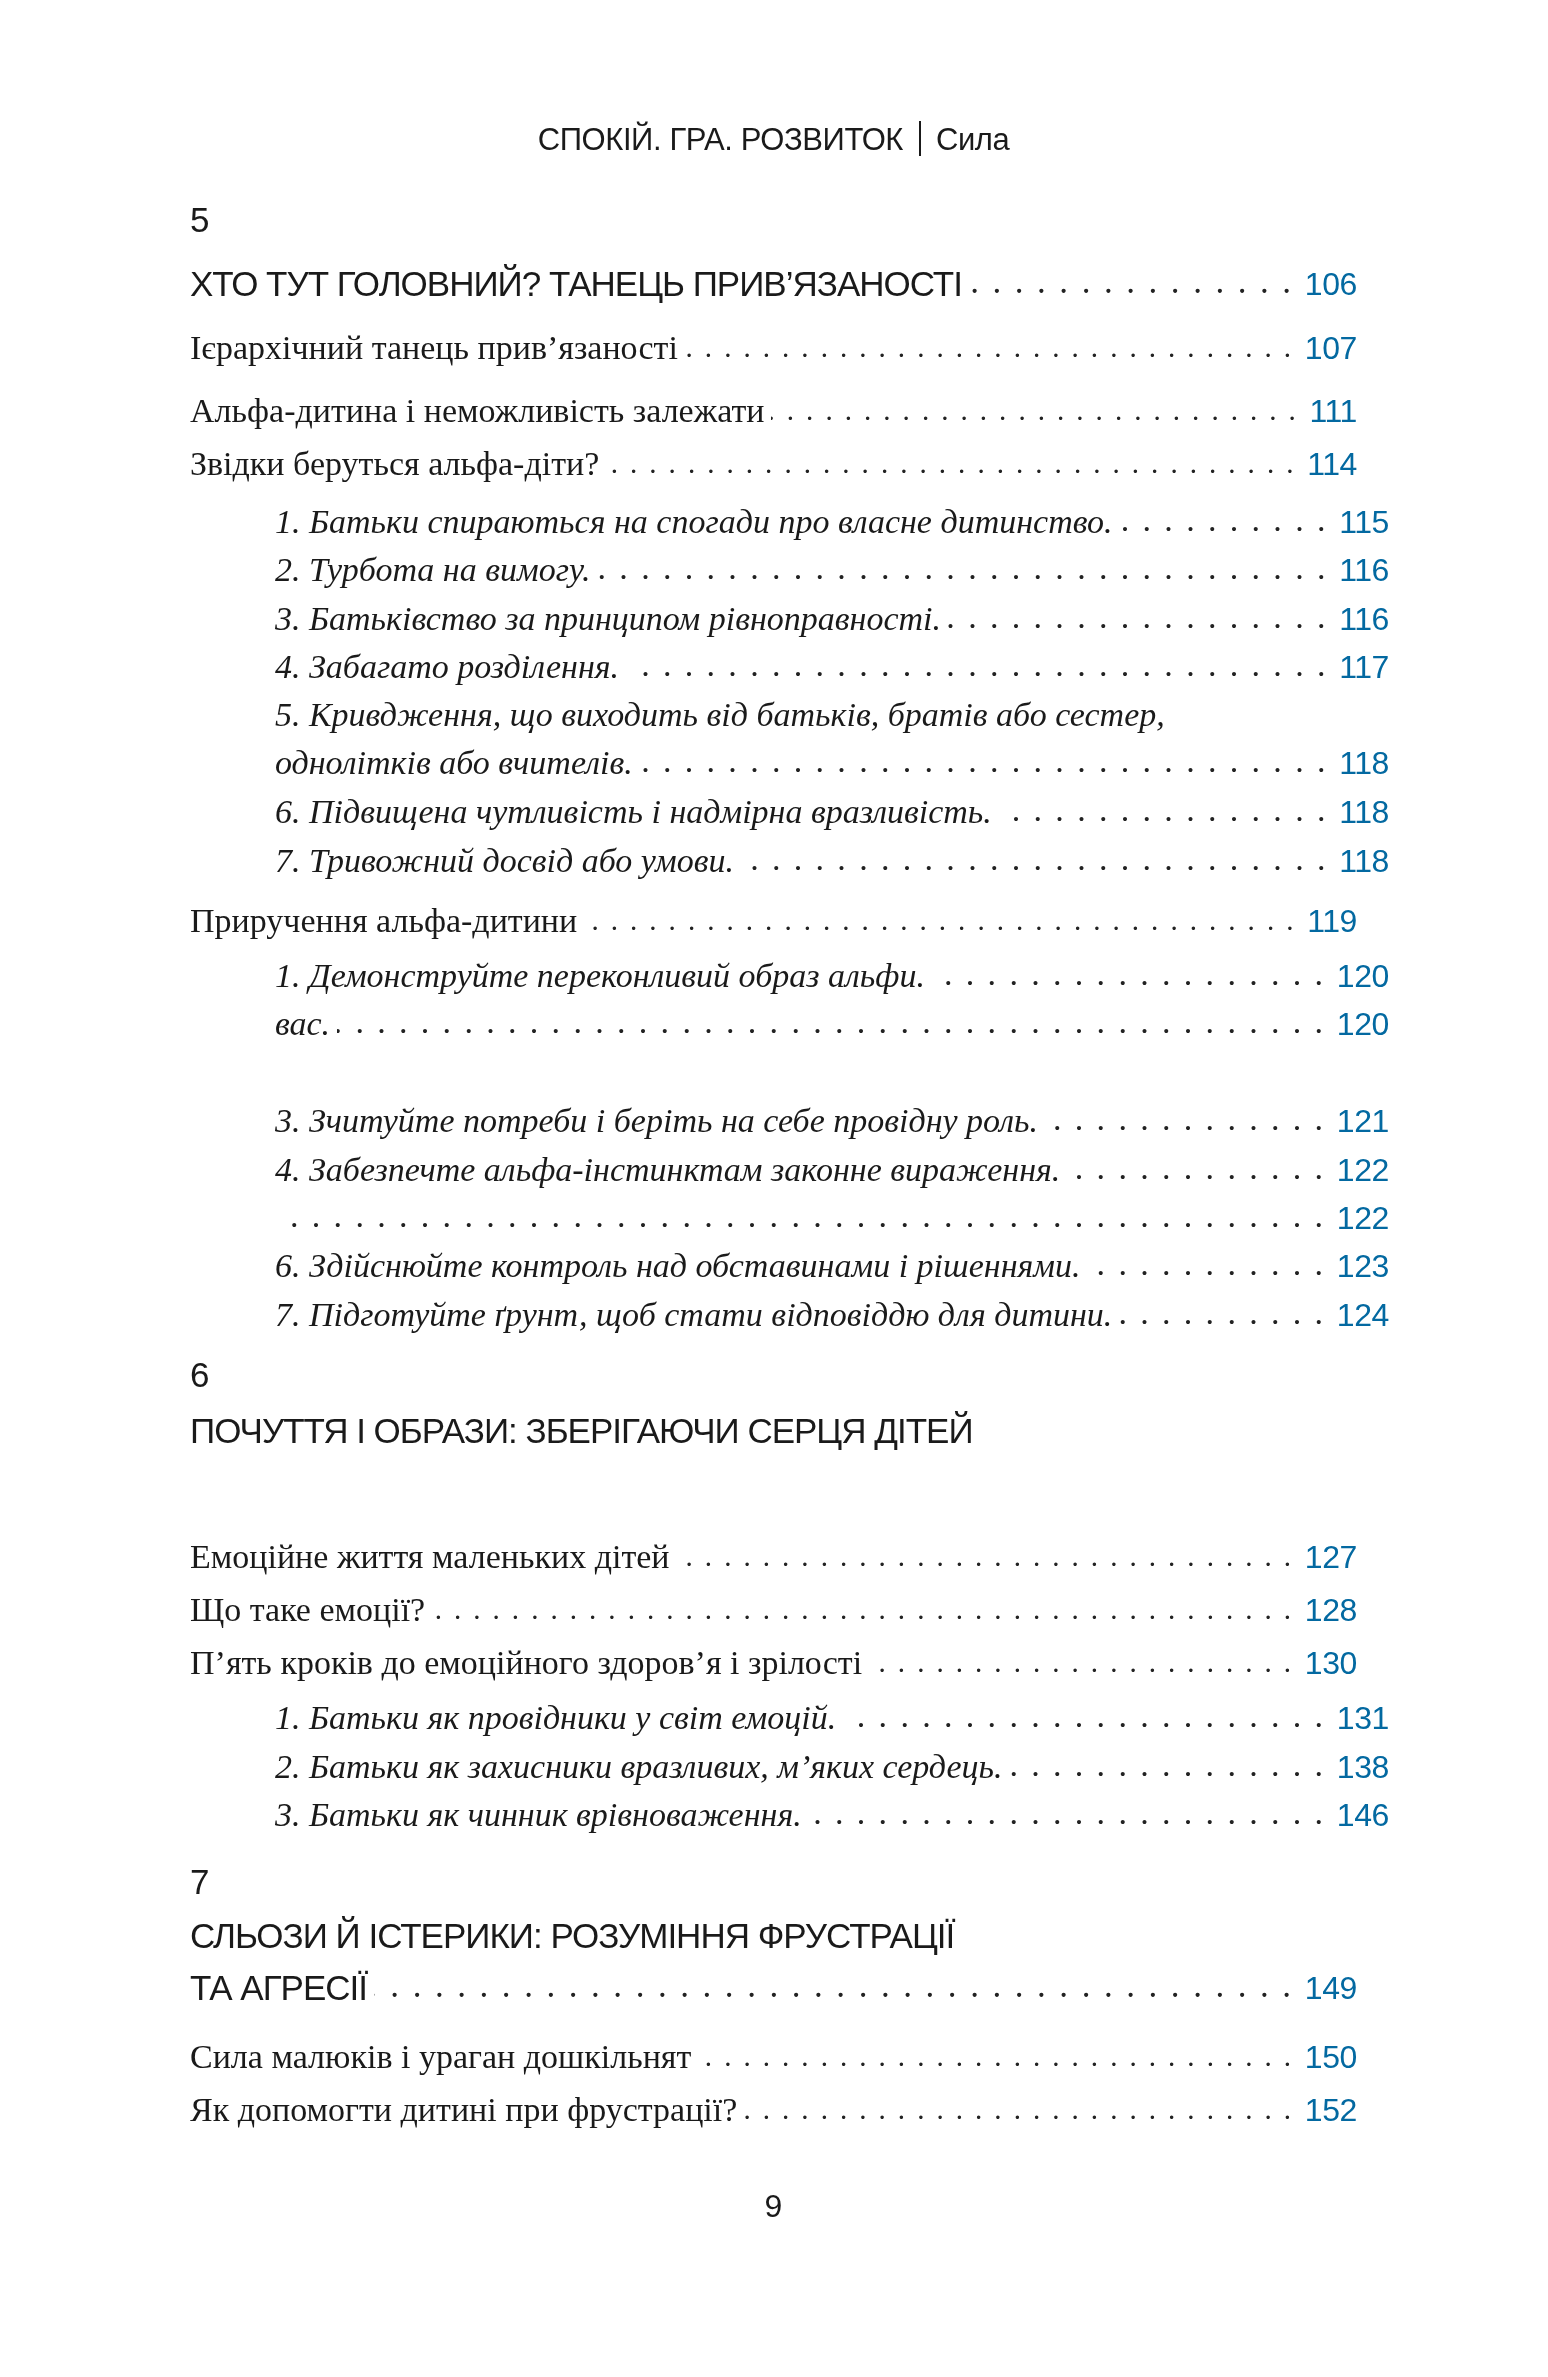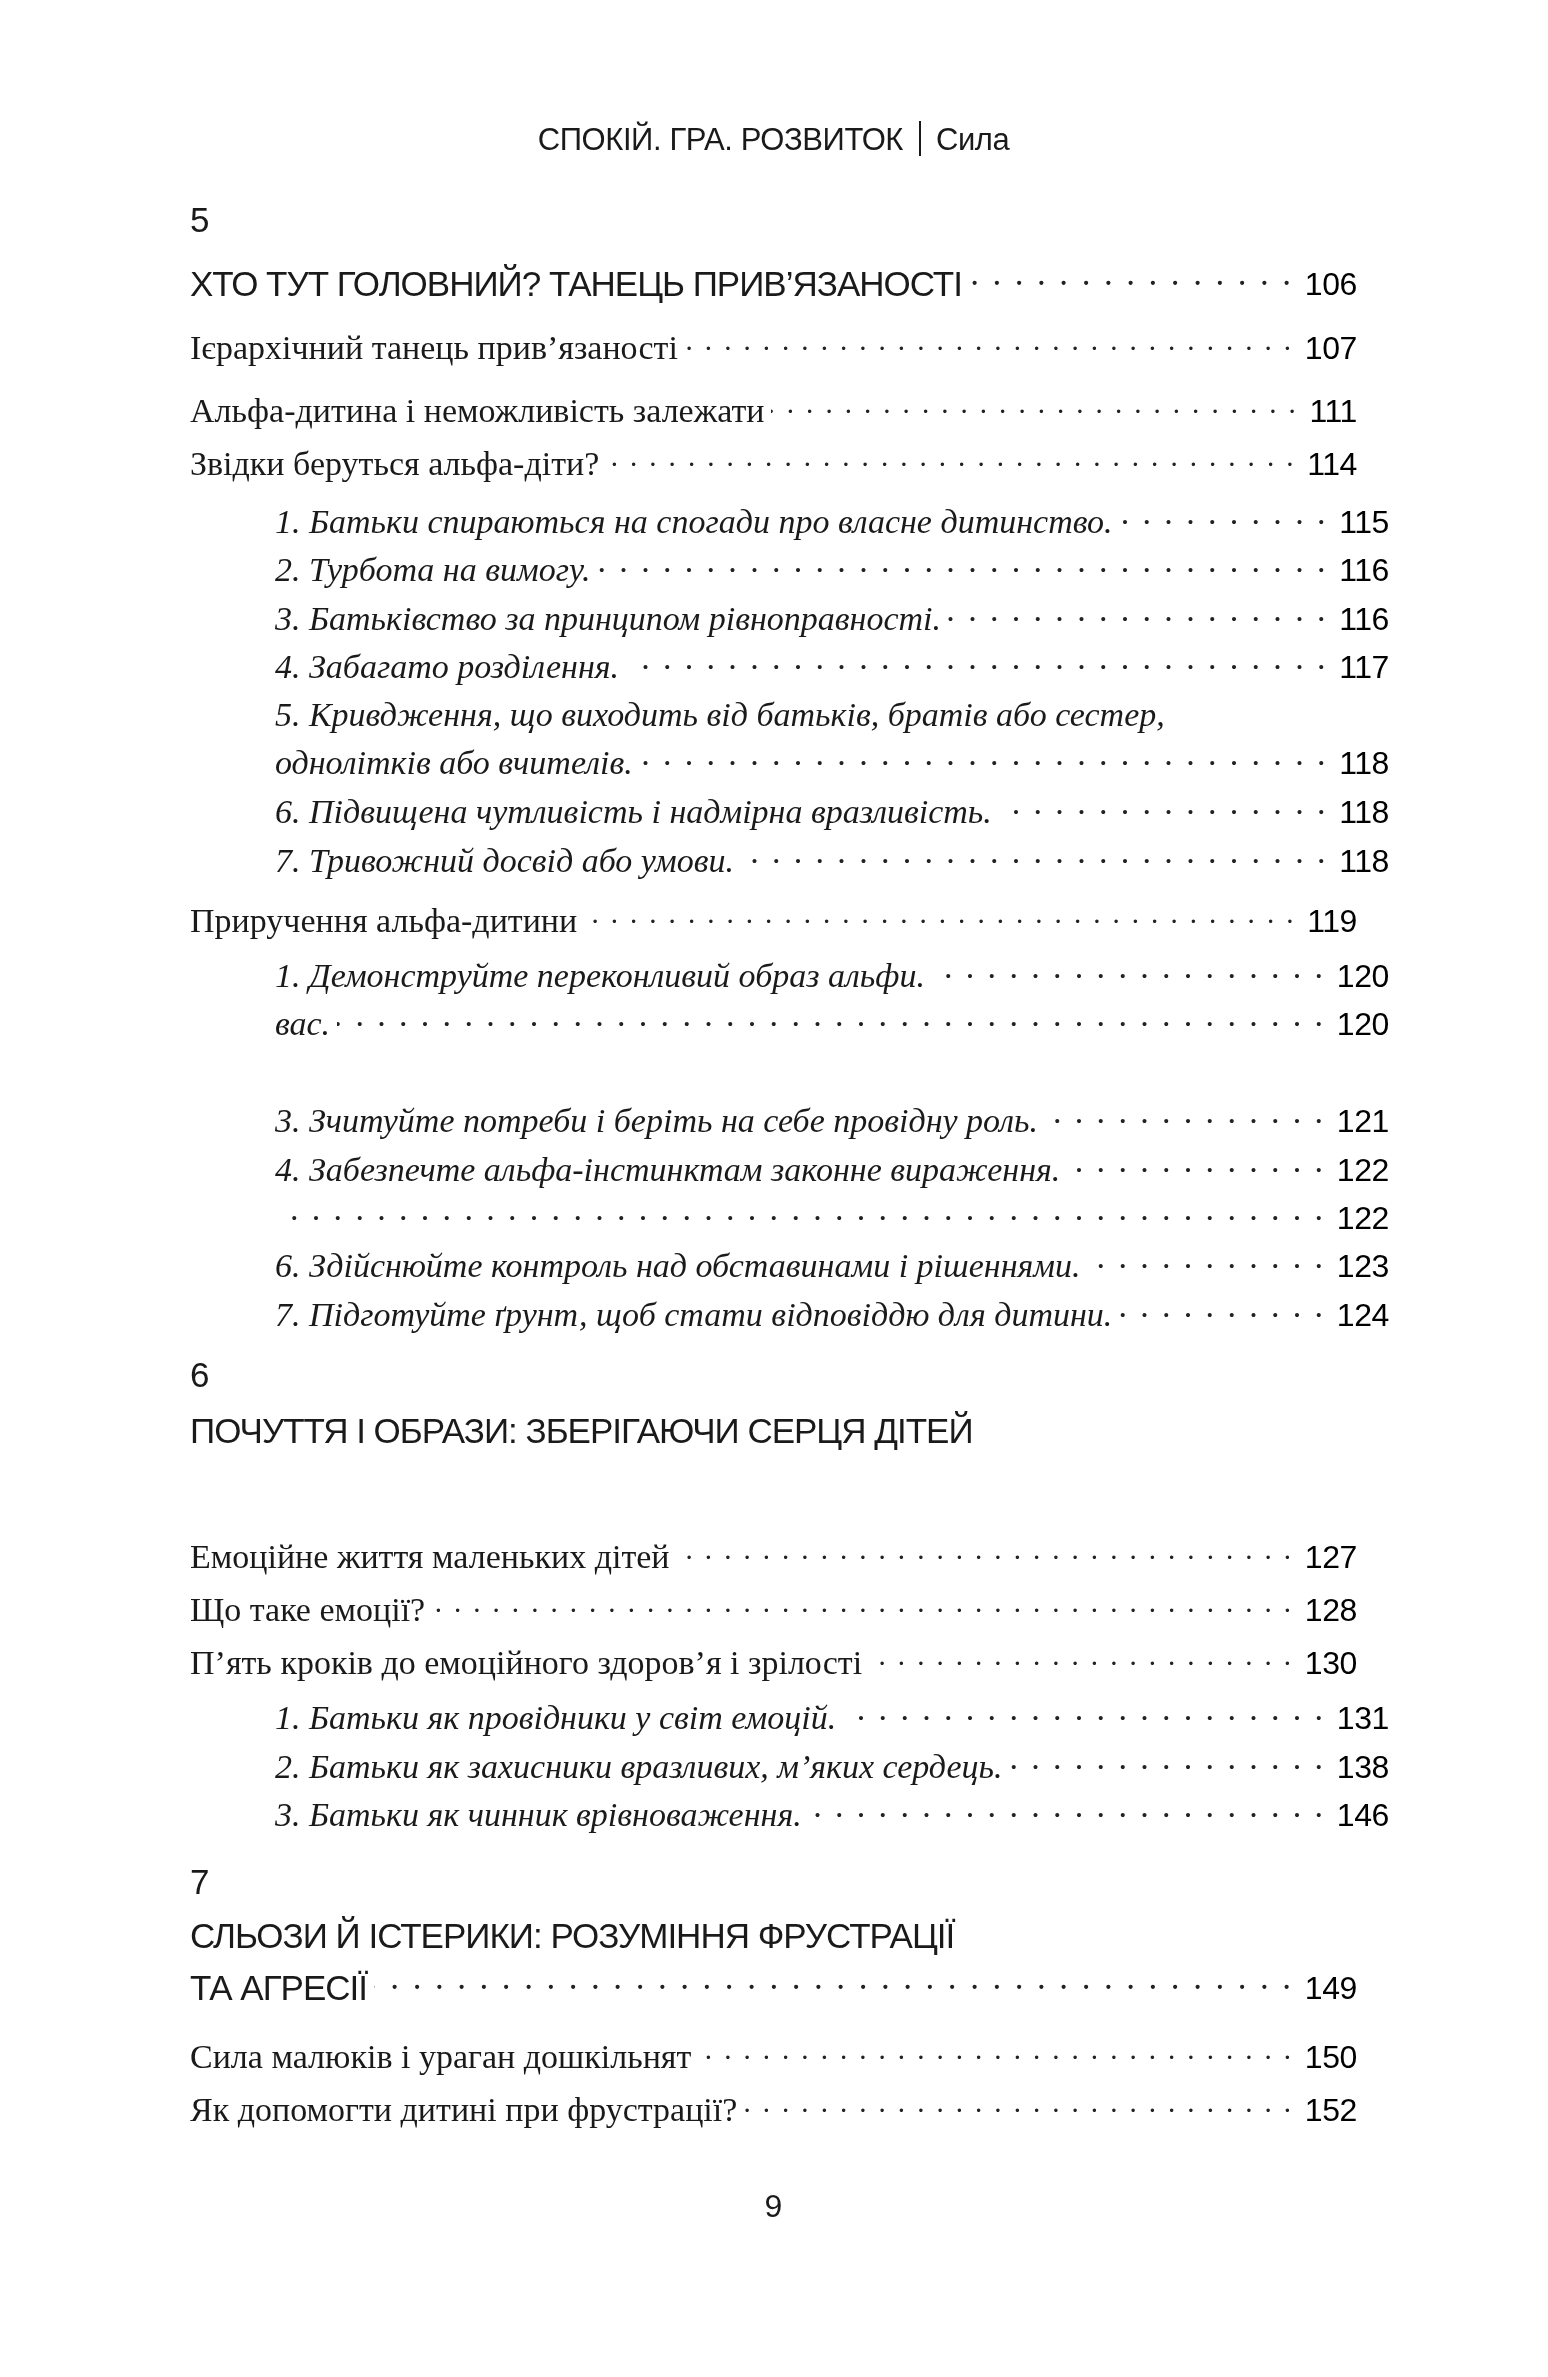--- a/index.html
+++ b/index.html
@@ -57,21 +57,21 @@
     left: 0;
     width: 1167px;
     font-family: "Liberation Sans", sans-serif;
     font-size: 35px;
     line-height: 52px;
     letter-spacing: -1px;
     color: #1a1a1a;
   }
   .line {
     display: flex;
-    align-items: center;
+    align-items: flex-end;
     white-space: nowrap;
     width: 100%;
   }
   .line .txt {
     flex: 0 0 auto;
   }
   .line .dots {
     flex: 1 1 auto;
     overflow: hidden;
     margin: 0 11.3px 0 6.5px;
@@ -89,21 +89,21 @@
     letter-spacing: 2.4px;
     color: #222;
   }
   .line .pg {
     flex: 0 0 auto;
     font-family: "Liberation Sans", sans-serif;
     font-style: normal;
     font-size: 32px;
     letter-spacing: -0.4px;
     text-align: right;
-    color: #000000;
+    color: #0369a1;
   }
 
   .entry {
     position: absolute;
     left: 0;
     width: 1167px;
     font-family: "Liberation Serif", serif;
     font-size: 34px;
     line-height: 48px;
     color: #1a1a1a;

